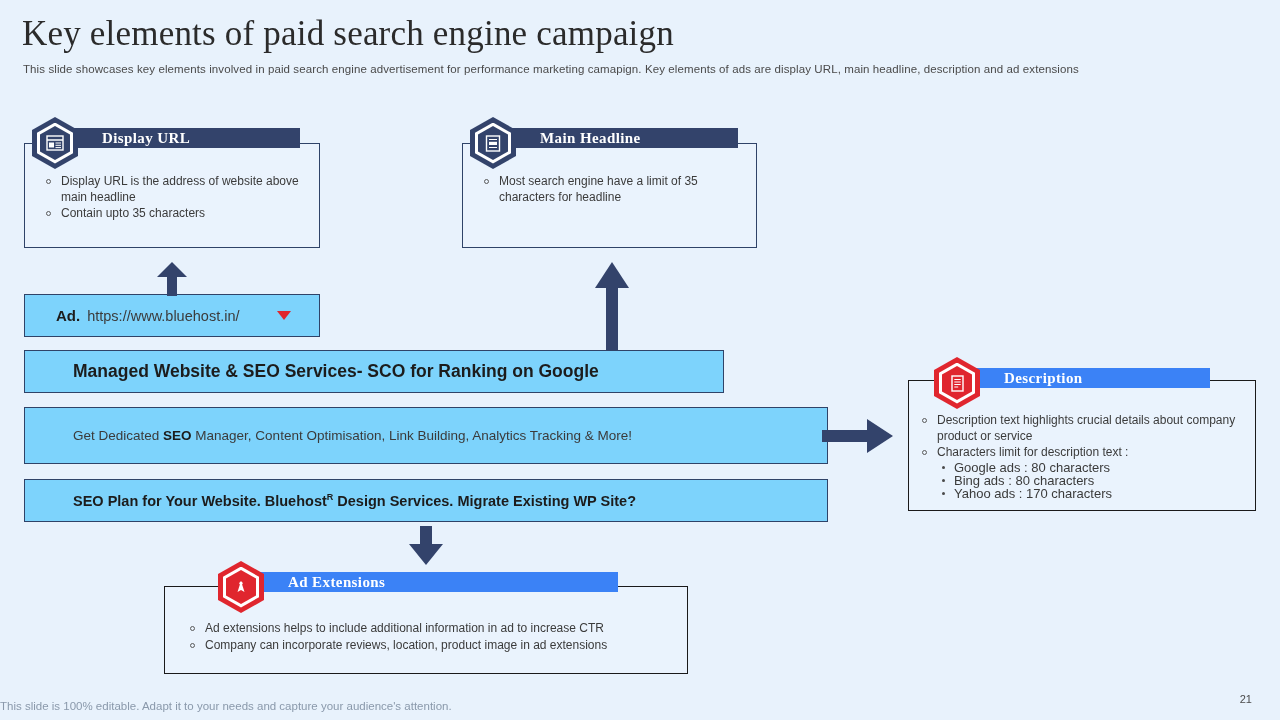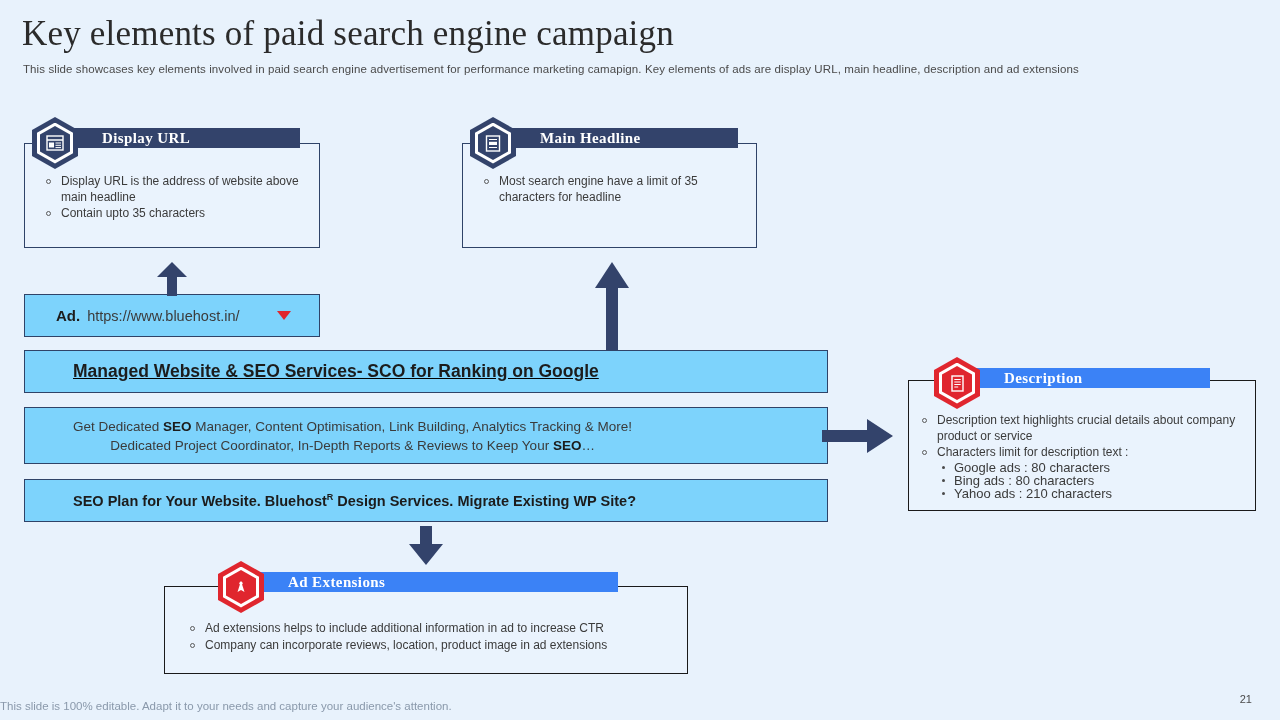--- a/index.html
+++ b/index.html
@@ -292,21 +292,21 @@
     </div>
     <span>Description</span>
   </div>
   <ul class="bullets" style="position:absolute; left:920px; top:413px; width:320px;">
     <li>Description text highlights crucial details about company product  or service</li>
     <li>Characters  limit for description text :</li>
   </ul>
   <ul class="subbullets" style="position:absolute; left:940px; top:461px; width:300px;">
     <li>Google ads : 80 characters</li>
     <li>Bing ads : 80 characters</li>
-    <li>Yahoo ads : 210 characters</li>
+    <li>Yahoo ads : 170 characters</li>
   </ul>
 
   <div class="card redborder" style="left:164px; top:586px; width:524px; height:88px;"></div>
   <div class="ribbon red" style="left:224px; top:572px; width:394px;">
     <div class="hexbadge red">
       <div class="inner">
         <div class="inner2">
           <svg width="16" height="17" viewBox="0 0 16 17">
             <path d="M8 2 L11.5 13 L8 11 L4.5 13 Z" fill="#ffffff"></path>
             <circle cx="8" cy="4.2" r="1.6" fill="#ffffff"></circle>
@@ -325,37 +325,34 @@
     <span class="ad-label">Ad.</span>
     <span class="ad-url">https://www.bluehost.in/</span>
     <span class="caret"></span>
   </div>
 
   <svg class="arrow-up" style="left:156px; top:262px;" width="32" height="34" viewBox="0 0 32 34">
     <rect x="11" y="12" width="10" height="22" fill="#33436b"></rect>
     <path d="M16 0 L31 15 L1 15 Z" fill="#33436b"></path>
   </svg>
 
-  <div class="adbox" style="left:24px; top:350px; width:804px; height:43px;text-decoration:underline;">
+  <div class="adbox" style="left:24px; top:350px; width:700px; height:43px;">
     <span class="headline-text">Managed Website &amp; SEO Services- SCO for Ranking on Google</span>
   </div>
 
   <svg class="arrow-up" style="left:594px; top:262px;" width="36" height="88" viewBox="0 0 36 88">
     <rect x="12" y="24" width="12" height="64" fill="#33436b"></rect>
     <path d="M18 0 L35 26 L1 26 Z" fill="#33436b"></path>
   </svg>
 
   <div class="adbox" style="left:24px; top:407px; width:804px; height:57px;">
     <div class="desc-text">
       <div>
         <span>Get Dedicated </span><b>SEO</b><span> Manager, Content Optimisation, Link Building, Analytics Tracking &amp; More!</span>
       </div>
-      <div>
-        <span>Dedicated Project Coordinator, In-Depth Reports &amp; Reviews to Keep Your </span><b>SEO</b><span>…</span>
-      </div>
     </div>
   </div>
 
   <svg class="arrow-up" style="left:822px; top:418px;" width="72" height="36" viewBox="0 0 72 36">
     <rect x="0" y="12" width="48" height="12" fill="#33436b"></rect>
     <path d="M71 18 L45 35 L45 1 Z" fill="#33436b"></path>
   </svg>
 
   <div class="adbox" style="left:24px; top:479px; width:804px; height:43px;">
     <span class="plan-text"><span>SEO Plan for Your Website. Bluehost</span><sup>R</sup><span> Design Services. Migrate Existing WP Site?</span></span>

